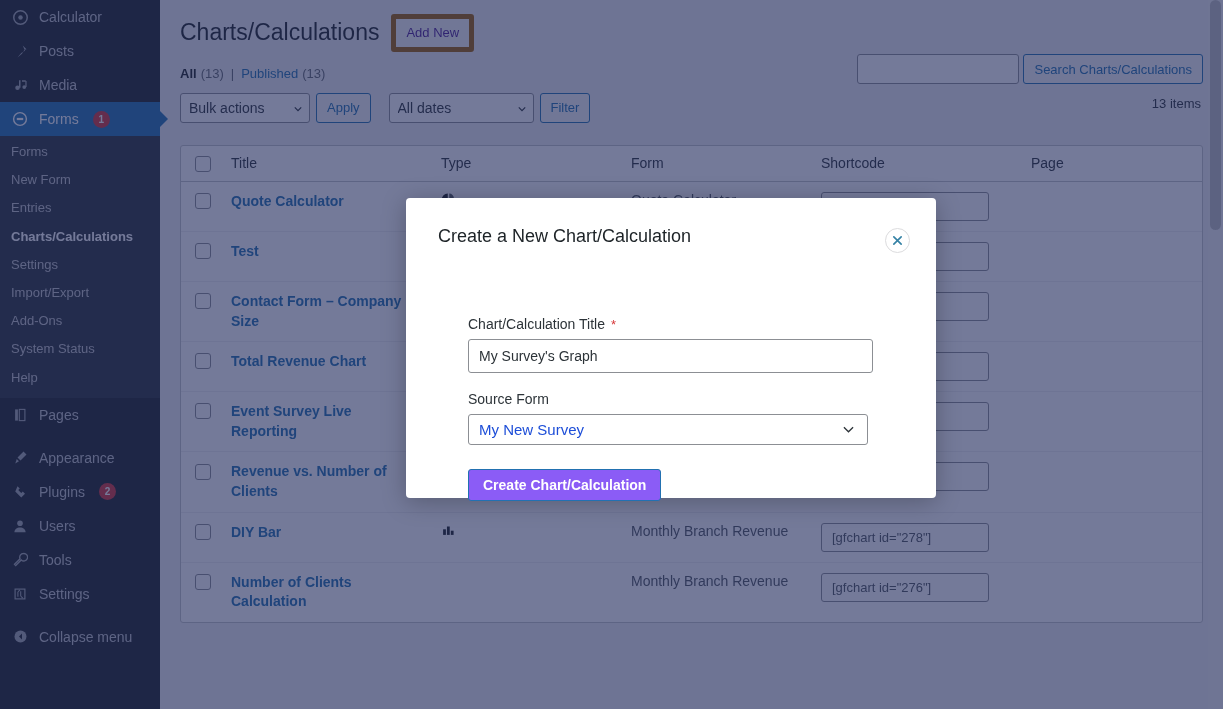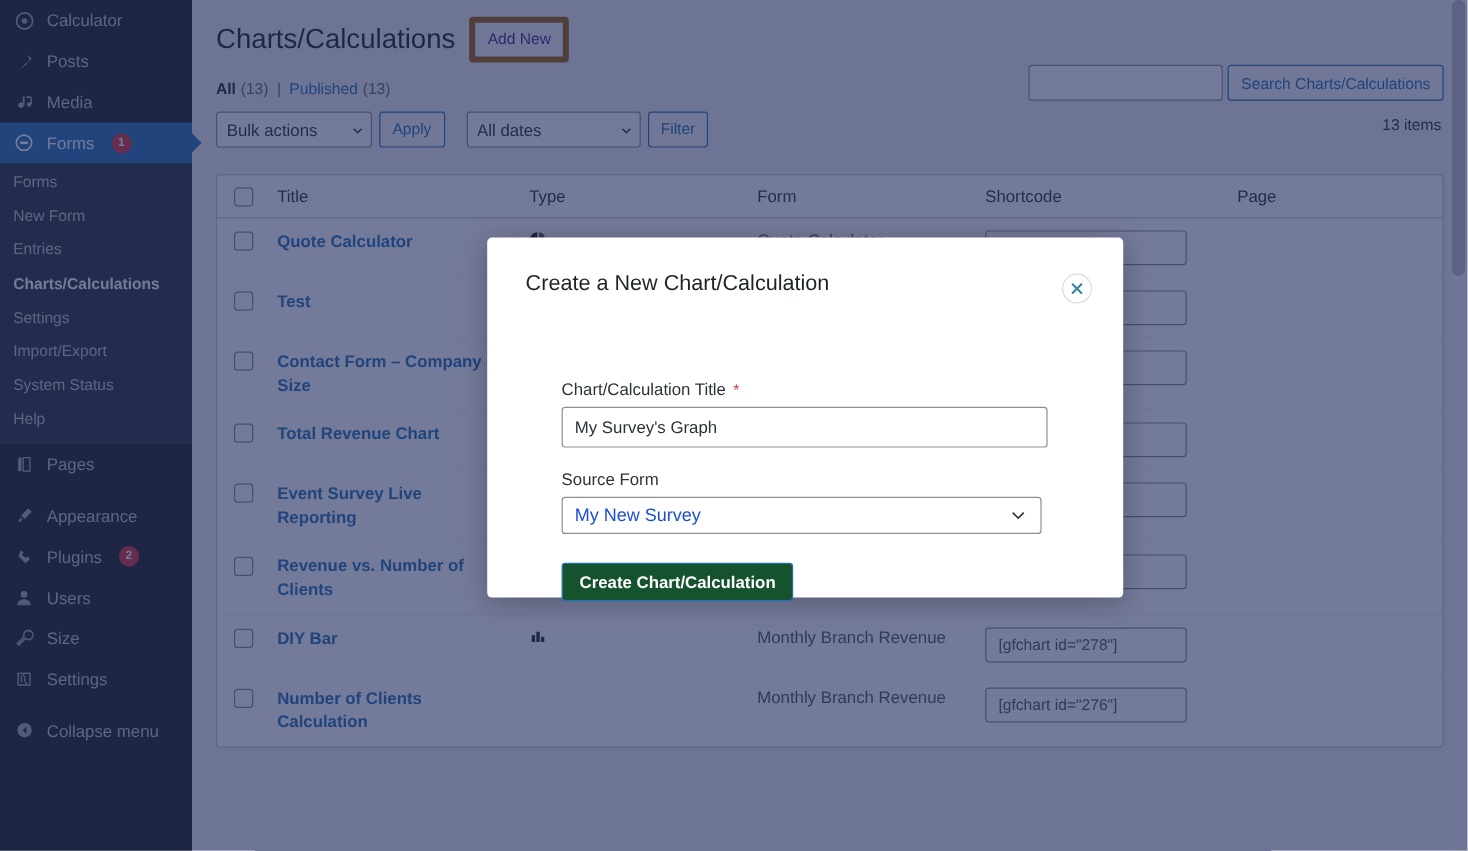--- a/index.html
+++ b/index.html
@@ -184,21 +184,21 @@
   .modal-select {
     width: 400px; height: 31px; font-size: 15px;
     border: 1px solid #8c8f94; border-radius: 3px; background: #fff;
     padding: 0 28px 0 10px; color: #1d4ed8; appearance: none;
     -webkit-appearance: none; cursor: pointer;
     font-family: "Liberation Sans", sans-serif;
   }
   .modal-field { margin-bottom: 18px; }
   .btn-primary {
     position: absolute; left: 468px; top: 469px; z-index: 61;
-    background: #14532d; border: 1px solid #2271b1; color: #fff;
+    background: #8b5cf6; border: 1px solid #2271b1; color: #fff;
     font-size: 14px; font-weight: 600; border-radius: 3px;
     padding: 0 14px; height: 32px; cursor: pointer;
     font-family: "Liberation Sans", sans-serif;
   }
   .scrollbar {
     position: absolute; right: 0; top: 0; width: 15px; height: 709px;
     background: #f1f1f1; z-index: 10;
   }
   .scrollbar-thumb {
     position: absolute; left: 2px; top: 0; width: 11px; height: 230px;
@@ -256,20 +256,21 @@
         <span class="badge">1</span>
       </div>
 
       <div class="submenu">
         <div class="submenu-item">Forms</div>
         <div class="submenu-item">New Form</div>
         <div class="submenu-item">Entries</div>
         <div class="submenu-item current">Charts/Calculations</div>
         <div class="submenu-item">Settings</div>
         <div class="submenu-item">Import/Export</div>
+        <div class="submenu-item">Add-Ons</div>
         <div class="submenu-item">System Status</div>
         <div class="submenu-item">Help</div>
       </div>
 
       <div class="menu-item">
         <span class="mi-icon">
           <svg width="14" height="14" viewBox="0 0 20 20" fill="currentColor">
               <rect x="3" y="2" width="4" height="16"></rect>
               <rect x="9" y="2" width="8" height="16" fill="none" stroke="currentColor" stroke-width="1.6"></rect>
             </svg>
@@ -308,21 +309,21 @@
         </span>
         <span class="mi-label">Users</span>
       </div>
 
       <div class="menu-item">
         <span class="mi-icon">
           <svg width="15" height="15" viewBox="0 0 20 20" fill="currentColor">
               <path d="M14 2a5 5 0 00-4.6 7L2 16.4 3.6 18l7.4-7.4A5 5 0 1014 2z" fill="none" stroke="currentColor" stroke-width="1.8"></path>
             </svg>
         </span>
-        <span class="mi-label">Size</span>
+        <span class="mi-label">Tools</span>
       </div>
 
       <div class="menu-item">
         <span class="mi-icon">
           <svg width="14" height="14" viewBox="0 0 20 20" fill="none" stroke="currentColor" stroke-width="1.7">
               <rect x="3" y="3" width="14" height="14"></rect>
               <path d="M7 14V7M7 7l3-3M11 6v7M11 13l3 3" stroke-width="1.5"></path>
             </svg>
         </span>
         <span class="mi-label">Settings</span>

